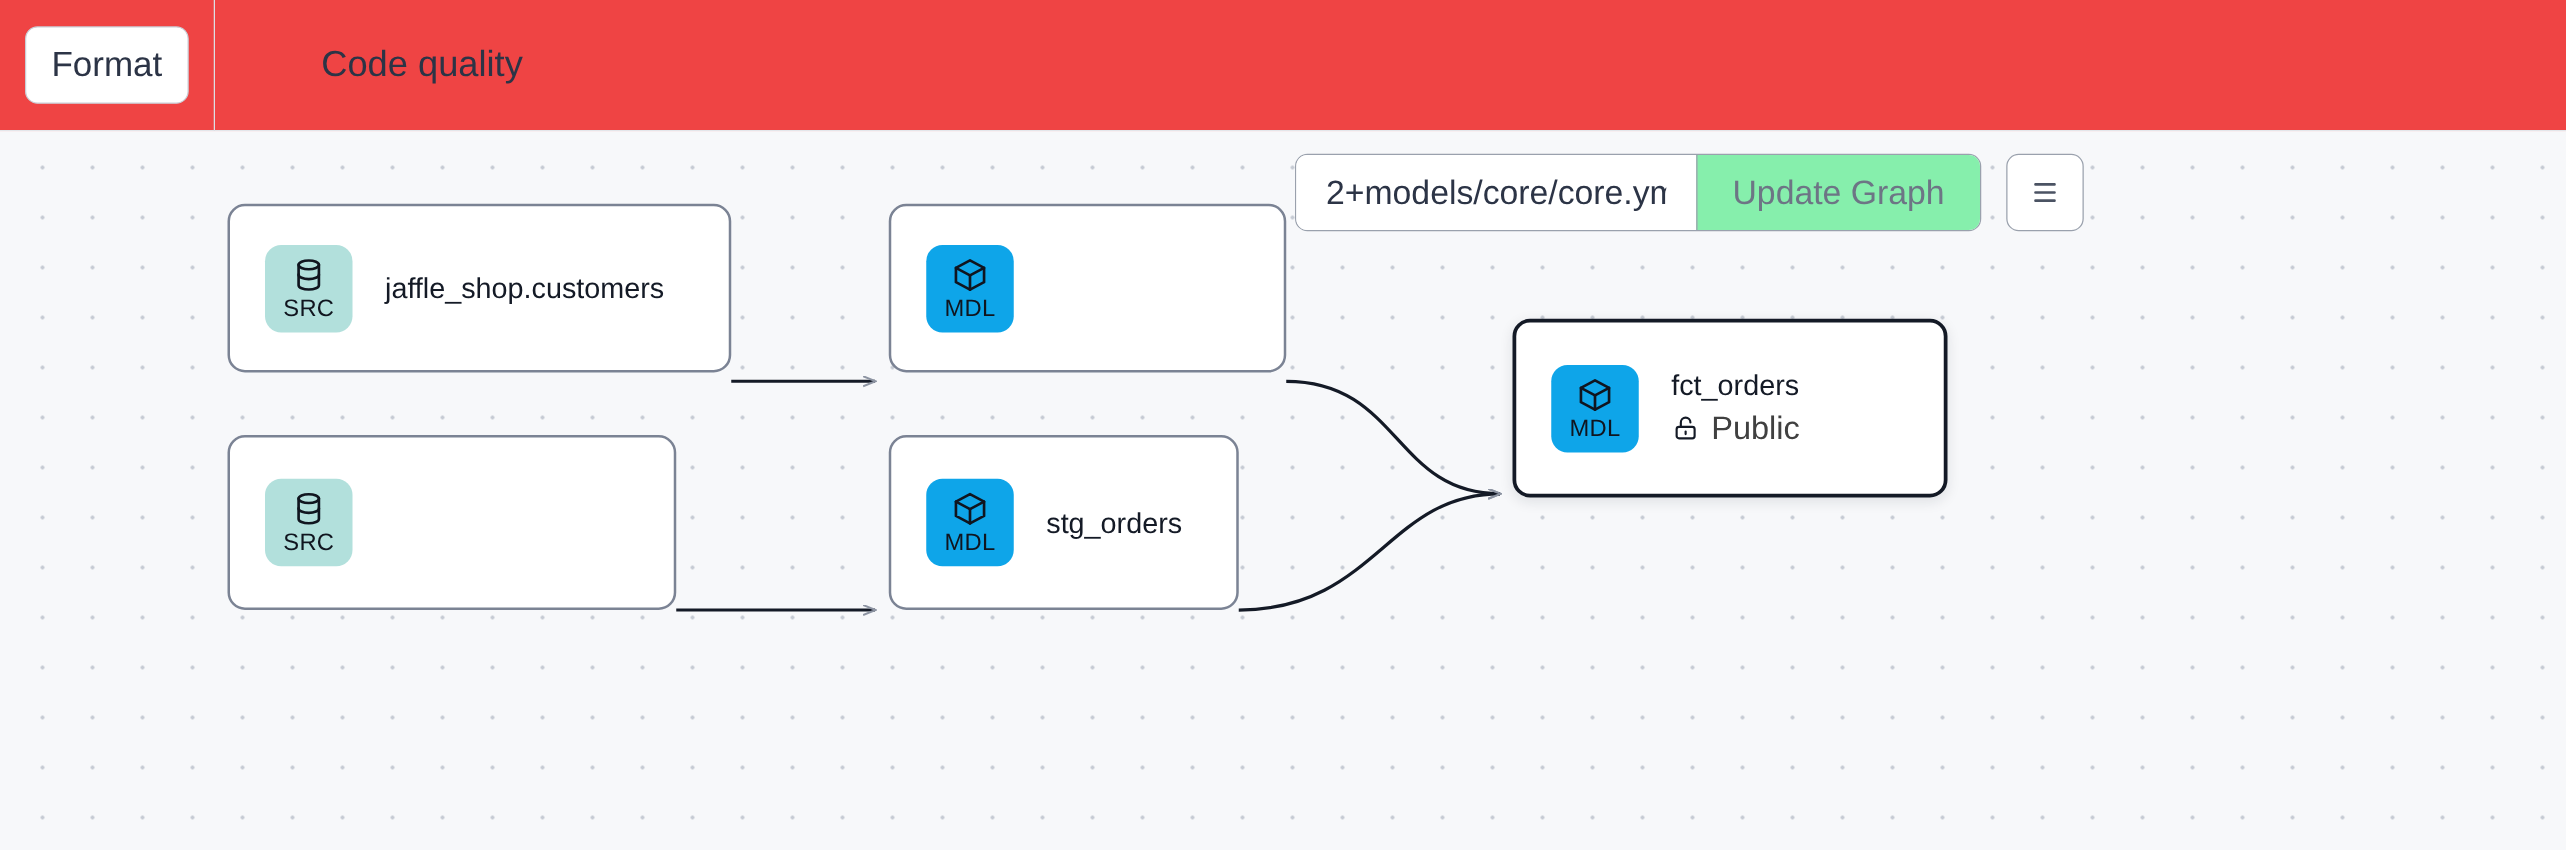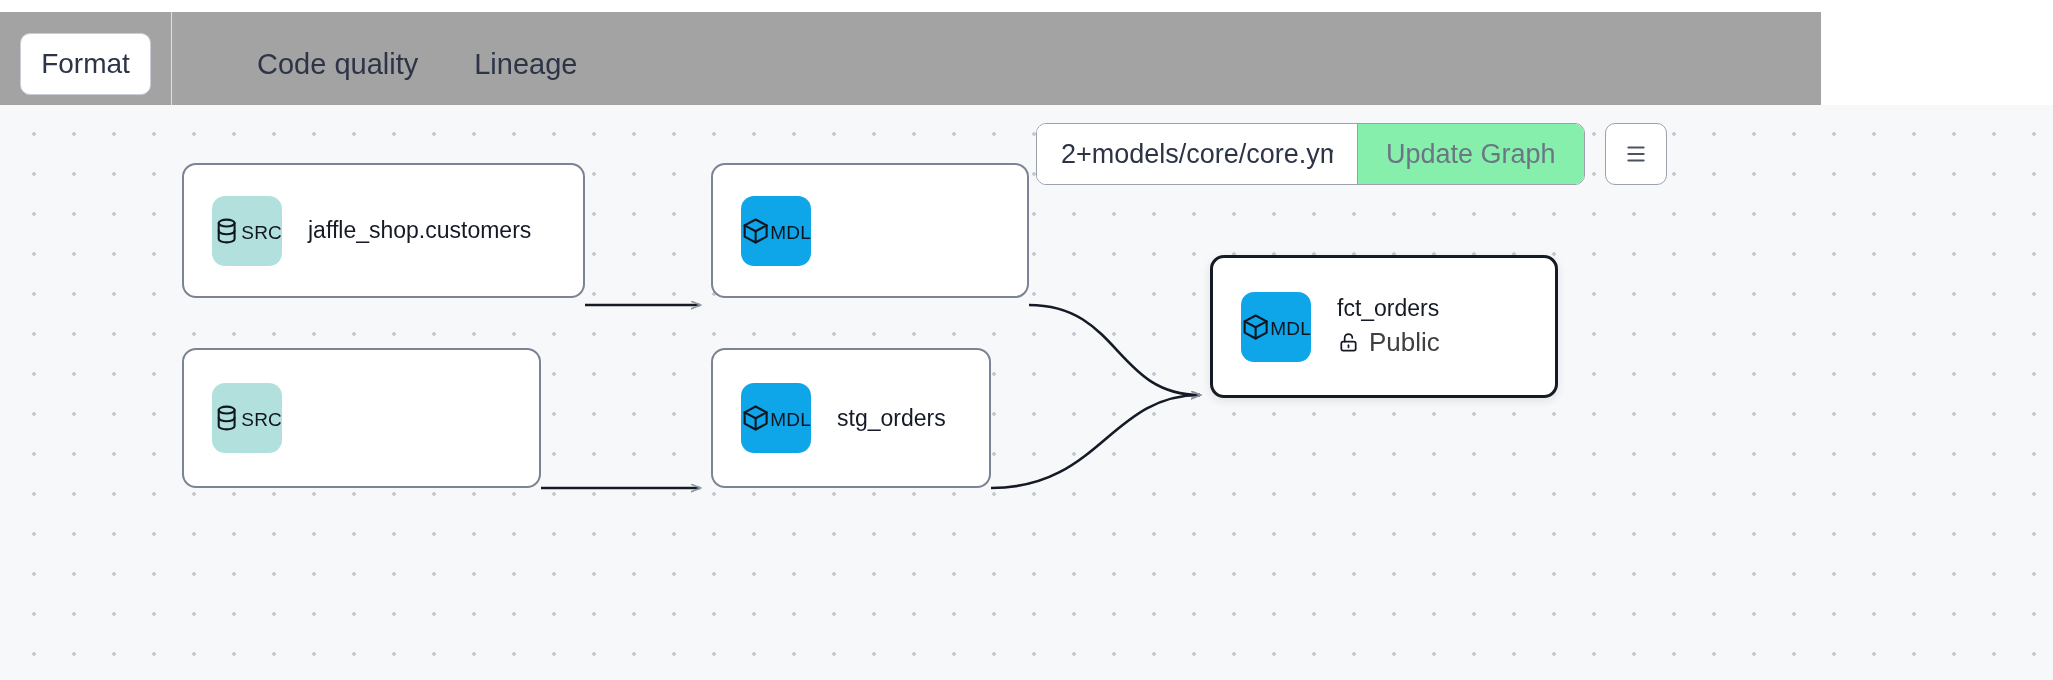--- a/index.html
+++ b/index.html
@@ -15,24 +15,24 @@
   #app {
     position: relative;
     width: 2053px;
     height: 680px;
     overflow: hidden;
   }
 
   
   .topbar {
     position: absolute;
-    top: 12px; left: 0;
-    width: 1821px;
+    top: 0; left: 0;
+    width: 2053px;
     height: 105px;
-    background: #a3a3a3;
+    background: #ef4444;
     border-bottom: 1px solid #e3e6ea;
     display: flex;
     align-items: center;
   }
 
   .format-zone {
     width: 172px;
     height: 105px;
     display: flex;
     align-items: center;
@@ -120,21 +120,21 @@
   .node.selected {
     border: 3px solid #141a26;
     box-shadow: 0 3px 10px rgba(20,26,38,0.10);
   }
 
   .badge {
     width: 70px;
     height: 70px;
     border-radius: 13px;
     display: flex;
-    flex-direction: row;
+    flex-direction: column;
     align-items: center;
     justify-content: center;
     flex: 0 0 70px;
   }
   .badge.src { background: #b2e0dc; }
   .badge.mdl { background: #0ea5e9; }
 
   .badge svg { display: block; }
 
   .badge-text {
@@ -233,23 +233,20 @@
 
   <div class="topbar">
 
     <div class="format-zone">
       <button class="format-btn">Format</button>
     </div>
 
     <div class="tabs">
       <div class="tab">
         <span>Code quality</span>
-      </div>
-      <div class="tab active">
-        <span>Lineage</span>
       </div>
     </div>
 
   </div>
 
   <div class="canvas">
 
     <svg class="edges" viewBox="0 0 2053 575">
       <defs>
         <marker id="arrow" markerWidth="11" markerHeight="11" refX="9.5" refY="4" orient="auto" markerUnits="userSpaceOnUse">

